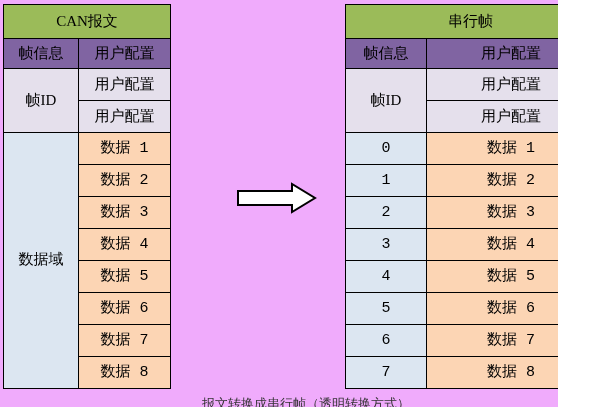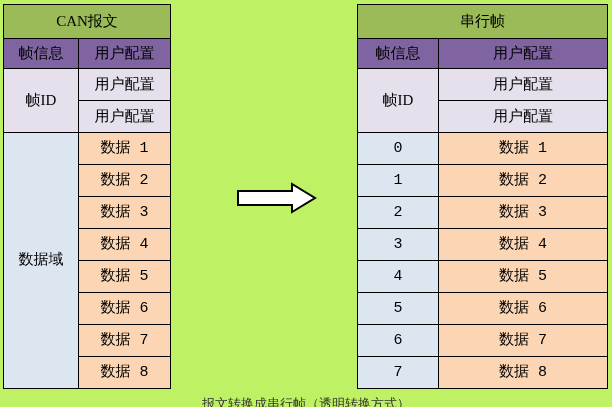--- a/index.html
+++ b/index.html
@@ -2,44 +2,44 @@
 <html style="--green: #9BBB59; --purple: #8064A2; --lavender: #E5E0EC; --lightblue: #DCE6F1; --orange: #FCD5B4; --border: #000000;"><head>
 <meta charset="utf-8">
 <style>
   html, body {
     margin: 0;
     padding: 0;
     background: #ffffff;
   }
   .canvas {
     position: relative;
-    width: 612px;
+    width: 558px;
     height: 407px;
     overflow: hidden;
-    background: #bef264;
+    background: #f0abfc;
     font-family: "Liberation Serif", "DejaVu Serif", serif;
     color: #000000;
   }
   table.tbl {
     position: absolute;
     border-collapse: collapse;
     table-layout: fixed;
   }
   table.tbl td {
     border: 1.6px solid #000000;
     text-align: center;
     vertical-align: middle;
     font-size: 15px;
     line-height: 1;
     padding: 0;
     overflow: hidden;
     white-space: nowrap;
   }
   table.left  { left: 3px;   top: 4px; width: 167px; }
-  table.right { left: 357px; top: 4px; width: 250px; }
+  table.right { left: 345px; top: 4px; width: 250px; }
 
   tr.r-title  td { height: 33px; background: var(--green); }
   tr.r-purple td { height: 29px; background: var(--purple); }
   tr.r-lav    td { height: 31px; }
   tr.r-data   td { height: 31px; font-family: Liberation Mono, monospace; }
 
   td.lav    { background: var(--lavender); }
   td.blue   { background: var(--lightblue); }
   td.orange { background: var(--orange); }
 

